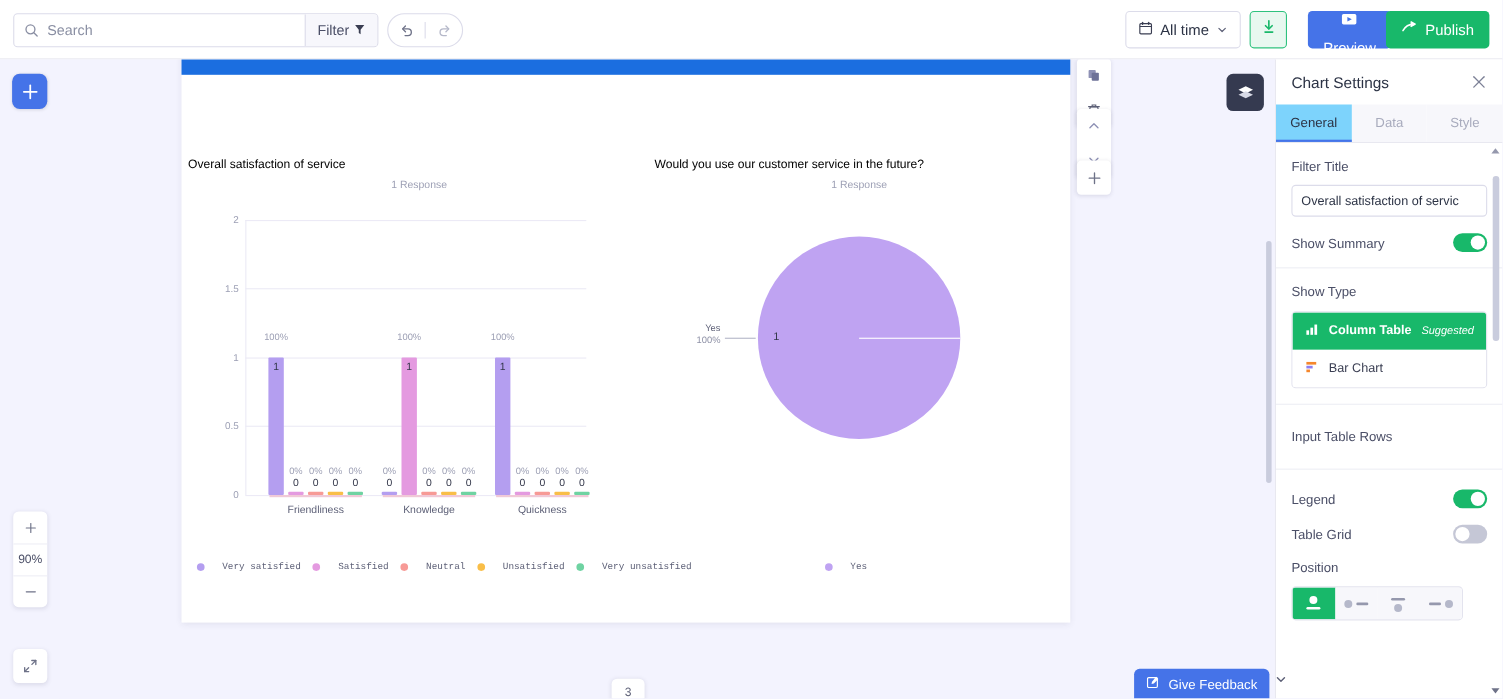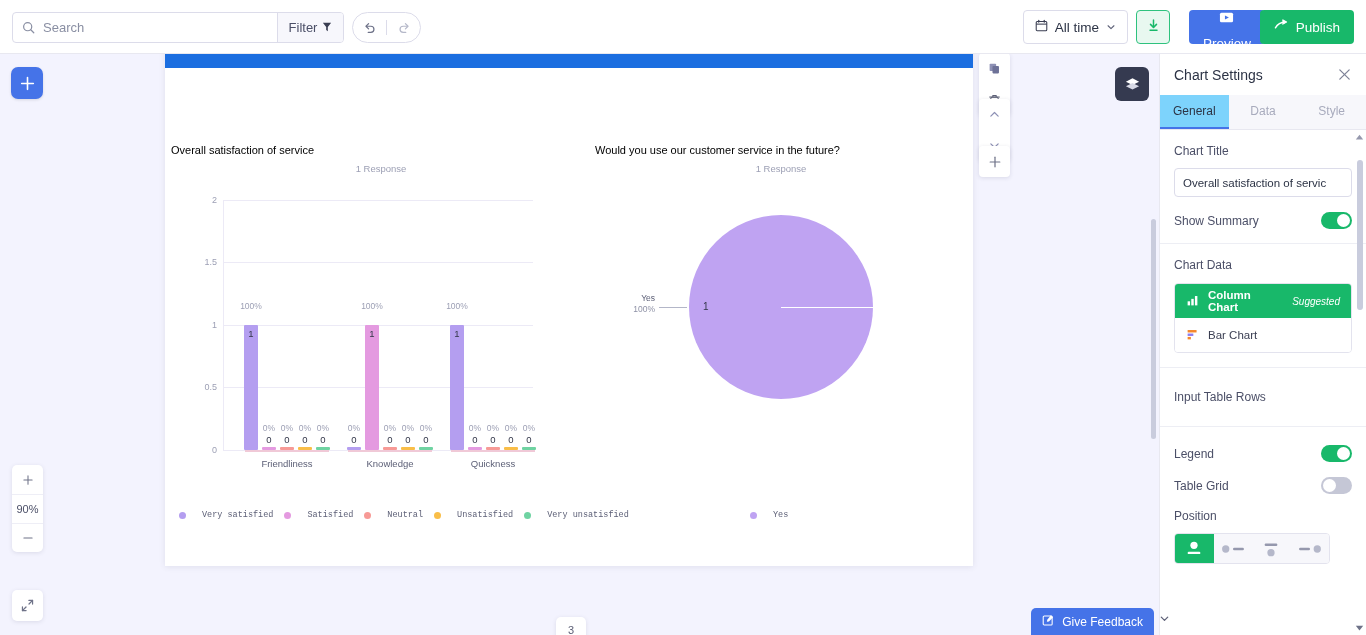--- a/index.html
+++ b/index.html
@@ -618,42 +618,42 @@
 
   <div class="tabs">
     <div class="tab active">General</div>
     <div class="tab">Data</div>
     <div class="tab">Style</div>
   </div>
 
   <div class="panel-scroll">
 
     <div class="section">
-      <div class="sec-label">Chart Title</div>
+      <div class="sec-label">Filter Title</div>
       <input class="text-input" value="Overall satisfaction of servic" style="">
       <div class="row">
         <span class="sec-label">Show Summary</span>
         <span class="toggle on">
             <span class="knob"></span>
           </span>
       </div>
     </div>
 
     <div class="section">
-      <div class="sec-label">Chart Data</div>
+      <div class="sec-label">Show Type</div>
       <div class="type-list">
         <div class="type-item selected">
           <span>
             <svg width="13" height="13" viewBox="0 0 16 16">
                 <rect x="2" y="9" width="3" height="5" fill="#fff"></rect>
                 <rect x="6.5" y="6" width="3" height="8" fill="#fff"></rect>
                 <rect x="11" y="2.5" width="3" height="11.5" fill="#fff"></rect>
               </svg>
           </span>
-          <span>Column Chart</span>
+          <span>Column Table</span>
           <span class="sug">Suggested</span>
         </div>
         <div class="type-item">
           <span>
             <svg width="13" height="13" viewBox="0 0 16 16">
                 <rect x="2" y="2.5" width="11" height="3" fill="#f5872c"></rect>
                 <rect x="2" y="6.8" width="7" height="3" fill="#8e7ef0"></rect>
                 <rect x="2" y="11" width="4" height="3" fill="#f5872c"></rect>
               </svg>
           </span>

